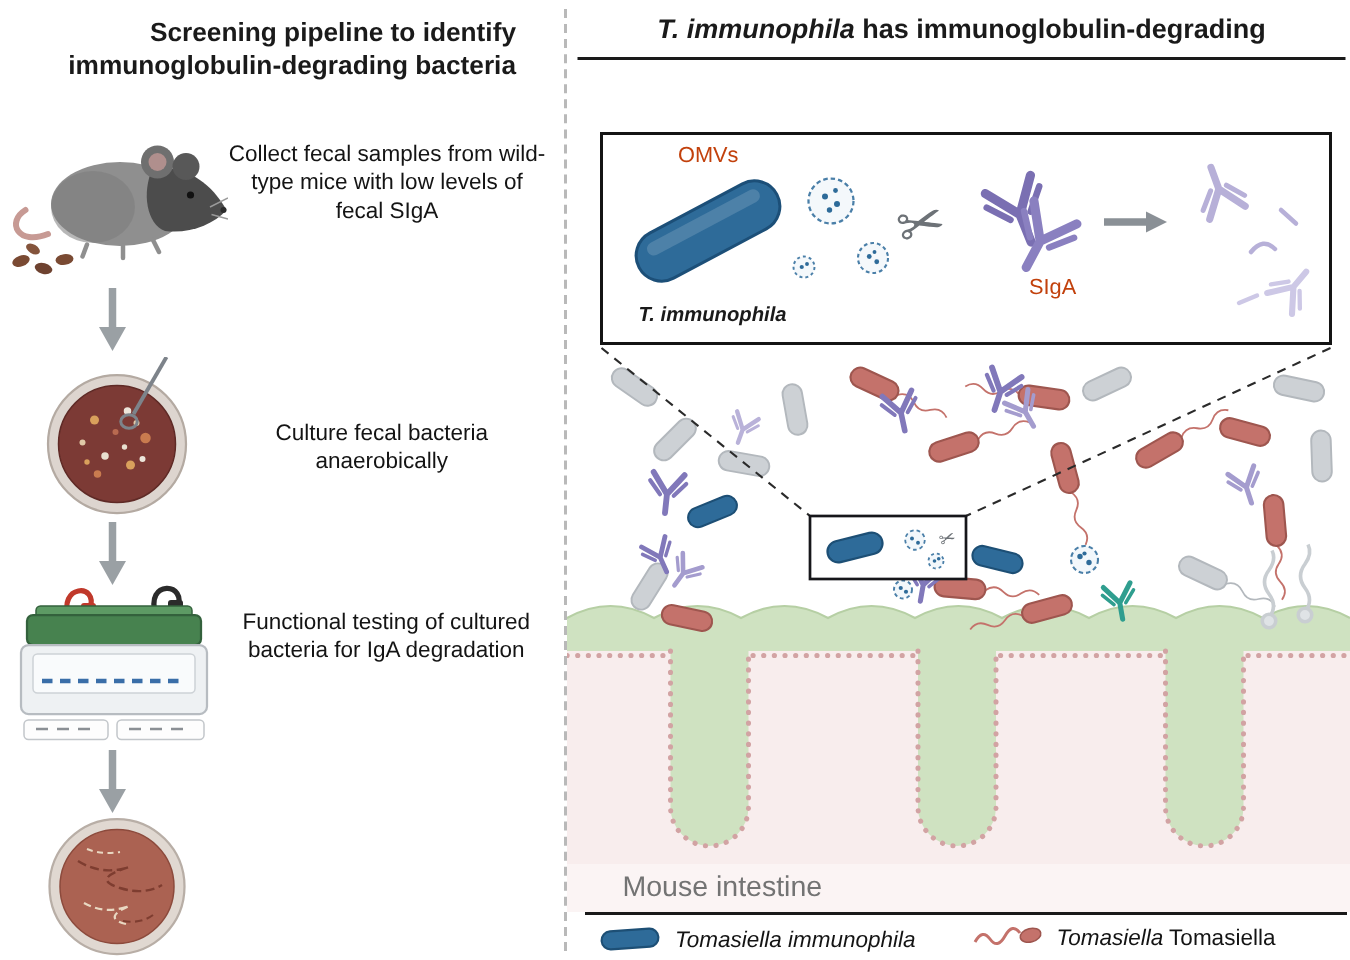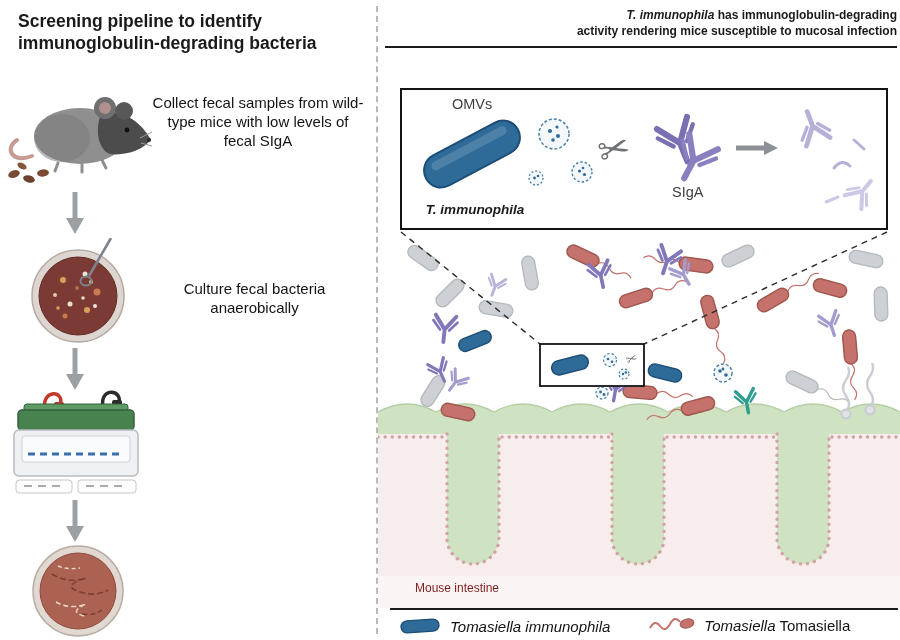--- a/index.html
+++ b/index.html
@@ -5,49 +5,49 @@
   * { margin:0; padding:0; box-sizing:border-box; }
   html,body { background:#ffffff; }
   .page {
     position:relative; width:900px; height:640px; background:#ffffff;
     font-family:"Liberation Sans", sans-serif; color:#1a1a1a; overflow:hidden;
   }
   .abs { position:absolute; }
 
   
   .left-title {
-    left:18px; top:10px; width:326px; text-align:left;
+    left:18px; top:10px; width:326px; text-align:right;
     font-size:17.5px; font-weight:bold; line-height:1.28;
   }
   .step-text {
     font-size:15px; line-height:1.26; text-align:center; color:#141414;
   }
   .divider {
     left:376px; top:6px; height:628px; width:0;
     border-left:2px dashed #b9b9b9;
   }
 
   
   .right-title {
-    left:385px; top:8px; width:512px; text-align:right;
-    font-size:12px; font-weight:bold; line-height:1.32;
+    left:385px; top:8px; width:512px; text-align:center;
+    font-size:18px; font-weight:bold; line-height:1.32;
     padding-bottom:6px; border-bottom:2px solid #1a1a1a;
   }
   .italic { font-style:italic; }
   .inset-box {
     left:400px; top:88px; width:488px; height:142px;
     border:2px solid #141414; background:#ffffff; z-index:3;
   }
-  .inset-label { position:absolute; font-size:14.5px; color:#404040; }
+  .inset-label { position:absolute; font-size:14.5px; color:#c2410c; }
   .inset-species {
     position:absolute; left:6px; top:112px; width:134px; text-align:center;
     font-size:13.5px; font-weight:bold; font-style:italic;
   }
   .scene-svg { left:378px; top:60px; width:522px; height:580px; z-index:1; }
-  .scene-caption { left:415px; top:581px; font-size:12px; color:#7f1d1d; z-index:2; }
+  .scene-caption { left:415px; top:581px; font-size:19px; color:#737373; z-index:2; }
   .legend-rule { left:390px; top:608px; width:508px; border-top:2px solid #1a1a1a; z-index:2; }
   .legend { left:398px; top:613px; width:500px; height:26px; display:flex; align-items:center; z-index:2; }
   .legend-text { font-size:15px; color:#141414; white-space:pre; }
   .legend svg { flex:0 0 auto; }
   .gap-sm { width:8px; } .gap-lg { width:38px; }
 </style>
 </head>
 <body>
 
 <div class="page">
@@ -114,20 +114,21 @@
     <rect x="104" y="16" width="10" height="12" rx="2" fill="#2b2b2b"></rect>
     <rect x="16" y="20" width="104" height="10" rx="3" fill="#5d9a64" stroke="#33613c" stroke-width="1"></rect>
     <rect x="10" y="26" width="116" height="20" rx="4" fill="#47824f" stroke="#33613c" stroke-width="1.5"></rect>
     <rect x="6" y="46" width="124" height="46" rx="5" fill="#eef1f3" stroke="#b7bcc1" stroke-width="1.5"></rect>
     <rect x="14" y="52" width="108" height="26" rx="3" fill="#f9fbfc" stroke="#cdd2d6" stroke-width="1"></rect>
     <line x1="20" y1="70" x2="116" y2="70" stroke="#3a6ea8" stroke-width="3" stroke-dasharray="7 5"></line>
     <rect x="8" y="96" width="56" height="13" rx="3" fill="#fdfdfd" stroke="#c2c6ca" stroke-width="1"></rect>
     <rect x="70" y="96" width="58" height="13" rx="3" fill="#fdfdfd" stroke="#c2c6ca" stroke-width="1"></rect>
     <path d="M16,102 h8 M30,102 h8 M44,102 h8 M78,102 h8 M92,102 h8 M106,102 h8" stroke="#8a8f94" stroke-width="1.6"></path>
   </svg>
+  <div class="abs step-text" style="left:150px;top:406px;width:215px">Functional testing of cultured bacteria for IgA degradation</div>
 
   <svg class="abs" style="left:66px;top:500px" width="18" height="42" viewBox="0 0 18 42">
     <line x1="9" y1="0" x2="9" y2="28" stroke="#9aa0a4" stroke-width="5"></line>
     <polygon points="0,26 18,26 9,42" fill="#9aa0a4"></polygon>
   </svg>
 
   <svg class="abs" style="left:22px;top:544px" width="112" height="94" viewBox="0 0 112 94">
     <circle cx="56" cy="47" r="45" fill="#e0d8d1" stroke="#b8aea6" stroke-width="1.5"></circle>
     <circle cx="56" cy="47" r="38" fill="#ab6252" stroke="#8c4a3c" stroke-width="1"></circle>
     <g fill="none">
@@ -135,21 +136,20 @@
       <path d="M34,58 q14,8 30,2 q-18,8 -2,12" stroke="#e9d8c2" stroke-width="1.5" stroke-dasharray="5 3"></path>
       <path d="M36,22 q10,4 22,2" stroke="#e9d8c2" stroke-width="1.4" stroke-dasharray="4 3"></path>
       <path d="M60,70 q12,2 20,-4" stroke="#7e3d30" stroke-width="1.4" stroke-dasharray="5 3"></path>
     </g>
   </svg>
 
   <div class="abs divider"></div>
 
   <div class="abs right-title">
     <div><span class="italic">T. immunophila</span><span> has immunoglobulin-degrading</span></div>
-    <div>activity rendering mice susceptible to mucosal infection</div>
   </div>
 
   <svg class="abs scene-svg" viewBox="0 0 522 580">
     <defs>
       <rect id="rod" x="-17" y="-6.5" width="34" height="13" rx="6.5"></rect>
       <path id="flag" d="M0,0 q6,-5 12,0 t12,0 t12,0" fill="none"></path>
       <g id="ab" fill="none" stroke="currentColor" stroke-linecap="round">
         <path d="M0,14 L0,3 M0,3 L-9,-9 M0,3 L9,-9" stroke-width="3.4"></path>
         <path d="M-10.5,-4 L-4,3.5 M10.5,-4 L4,3.5" stroke-width="2.4"></path>
       </g>
@@ -355,21 +355,21 @@
       <g>
         <use href="#ab2" transform="translate(412,40) rotate(160) scale(1.4)" color="#b7b0d8"></use>
         <path d="M432,78 q8,-10 16,-2" fill="none" stroke="#b7b0d8" stroke-width="3" stroke-linecap="round"></path>
         <path d="M452,50 l10,9" stroke="#b7b0d8" stroke-width="3" stroke-linecap="round"></path>
         <use href="#ab2" transform="translate(458,104) rotate(-140) scale(1.2)" color="#cdc8e6"></use>
         <path d="M424,112 l12,-5" stroke="#cdc8e6" stroke-width="3" stroke-linecap="round"></path>
       </g>
     </svg>
     <div class="inset-label" style="left:50px;top:6px">OMVs</div>
     <div class="inset-species">T. immunophila</div>
-    <div class="inset-label" style="left:270px;top:94px">SIgA</div>
+    <div class="inset-label" style="left:284px;top:94px">SIgA</div>
   </div>
 
   <div class="abs scene-caption">Mouse intestine</div>
   <div class="abs legend-rule"></div>
   <div class="abs legend">
     <svg width="44" height="18" viewBox="0 0 44 18">
       <rect x="3" y="3" width="38" height="12" rx="6" fill="#2e6b99" stroke="#1d4f75" stroke-width="1.4" transform="rotate(-4 22 9)"></rect>
     </svg>
     <div class="gap-sm"></div>
     <span class="legend-text italic">Tomasiella immunophila</span>

